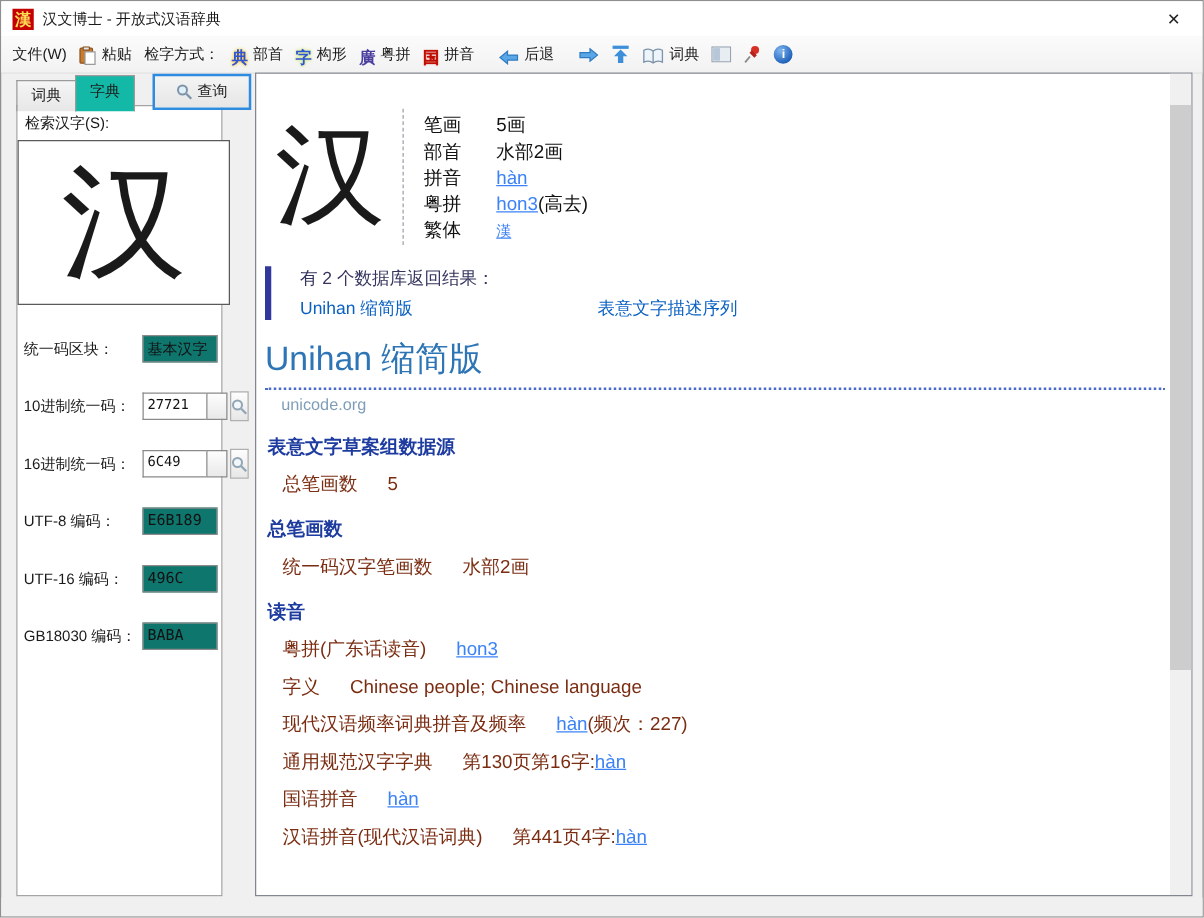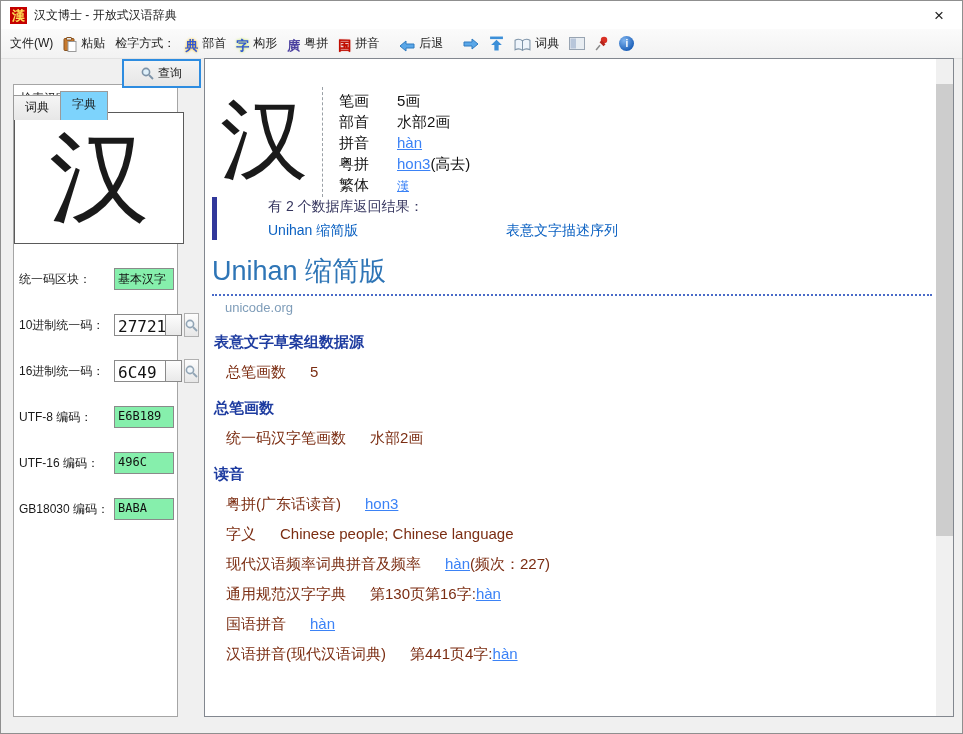--- a/index.html
+++ b/index.html
@@ -26,38 +26,38 @@
   .ci-dian{color:#2f55d4;text-shadow:0 0 3px #ffd24d,0 0 2px #ffd24d;}
   .ci-zi{color:#2f55d4;text-shadow:0 0 3px #cde87a,0 0 2px #cde87a;}
   .ci-guang{color:#4a3f9f;}
   .ci-guo{color:#c00d00;text-shadow:0 0 1px #c00d00;}
   .info-icon{width:15px;height:15px;border-radius:50%;color:#fff;font-weight:bold;font-size:10px;
     line-height:15px;text-align:center;background:radial-gradient(circle at 35% 30%,#7fb4ef,#1b5fb8 75%);}
   
   .tabs{position:absolute;left:13px;top:60px;display:flex;align-items:flex-end;z-index:2;}
   .tab{height:21px;padding:3px 11px 0;font-size:12px;background:linear-gradient(#f5f5f5,#e7e7e7);
     border:1px solid #9a9a9a;border-bottom:none;margin-right:-1px;}
-  .tab.active{background:#7dd3fc;height:24px;padding-top:4px;position:relative;z-index:3;margin-top:31px;}
+  .tab.active{background:#14b8a6;height:24px;padding-top:4px;position:relative;z-index:3;}
   .query-btn{position:absolute;left:122px;top:59px;width:75px;height:25px;z-index:2;
     background:linear-gradient(#f4f4f4,#e6e6e6);border:2px solid #2d8ce0;
     display:flex;align-items:center;justify-content:center;gap:4px;font-size:12px;}
   .tabpage{position:absolute;left:13px;top:84px;width:165px;height:633px;background:#fff;
     border:1px solid #a5a5a5;z-index:1;box-sizing:border-box;}
   .search-label{margin:5px 0 0 6px;font-size:12px;}
   .charbox{margin:5px auto 0;width:168px;height:130px;border:1px solid #5a5a5a;
     display:flex;align-items:center;justify-content:center;background:#fff;}
   .bigchar{font-family:"DejaVu Serif",serif;font-size:100px;line-height:1;}
   .fields{margin-top:10px;}
   .frow{display:flex;align-items:center;margin:24px 3px 0 5px;height:22px;}
   .flabel{width:95px;font-size:12px;flex:0 0 auto;}
-  .ro-box{width:78px;height:16px;background:#86efac;border:1px solid #8a8a8a;
+  .ro-box{width:78px;height:16px;background:#0f766e;border:1px solid #8a8a8a;
     font-family:"DejaVu Sans Mono",monospace;font-size:12px;padding:2px 3px;color:#111;}
   .spin-wrap{display:flex;align-items:stretch;}
   .spin-box{width:44px;height:16px;background:#fff;border:1px solid #8a8a8a;border-right:none;
-    font-family:"DejaVu Sans Mono",monospace;font-size:16px;padding:2px 3px;color:#111;}
+    font-family:"DejaVu Sans Mono",monospace;font-size:11px;padding:2px 3px;color:#111;}
   .spin-btns{width:15px;border:1px solid #8a8a8a;display:flex;flex-direction:column;background:linear-gradient(#fdfdfd,#e9e9e9);}
   .spin-up,.spin-dn{flex:1;display:flex;align-items:center;justify-content:center;}
   .mag-btn{width:22px;height:22px;margin-left:2px;background:linear-gradient(#fdfdfd,#e7e7e7);
     border:1px solid #b0b0b0;display:flex;align-items:center;justify-content:center;}
   
   .main{position:absolute;left:204px;top:58px;width:750px;height:659px;background:#fff;
     border:1px solid #82878f;box-sizing:border-box;}
   .scrollbar{position:absolute;top:0;right:0;bottom:0;width:17px;background:#f0f0f0;}
   .sb-btn{position:absolute;left:0;width:17px;height:17px;display:flex;align-items:center;justify-content:center;}
   .sb-up{top:2px;}.sb-dn{bottom:2px;}
@@ -69,21 +69,21 @@
   .head-sep{border-left:1px dashed #9aa0a6;margin:2px 16px 0 6px;}
   .head-info{padding-top:5px;}
   .hrow{line-height:21px;white-space:nowrap;}
   .hlabel{display:inline-block;min-width:58px;color:#111;}
   .hval{color:#111;}
   a.link{color:#3b82f6;text-decoration:underline;cursor:pointer;}
   a.plain-link{color:#0b61c2;text-decoration:none;cursor:pointer;}
   .hrow-small a{font-size:12px;}
   span:empty,a:empty{display:none;}
   
-  .resultbox{display:flex;gap:28px;}
+  .resultbox{display:flex;margin-top:17px;}
   .rbar{width:5px;background:#31389b;margin-right:23px;flex:0 0 auto;}
   .rnote{font-size:14px;color:#35355e;line-height:18px;}
   .rlinks{display:flex;margin-top:7px;font-size:14px;}
   .rlink1{width:238px;}
   
   .article-title{font-size:27px;color:#2e75b6;margin-top:13px;padding-bottom:5px;
     border-bottom:2px dotted #4a6bc8;margin-right:4px;}
   .article-source{color:#7f9db9;font-size:13px;margin:4px 0 0 13px;}
   .sec-h{color:#1e3ca0;font-weight:bold;margin:18px 0 0 2px;line-height:18px;}
   .srow{margin:11px 0 0 14px;line-height:19px;color:#7b2d12;white-space:nowrap;}

